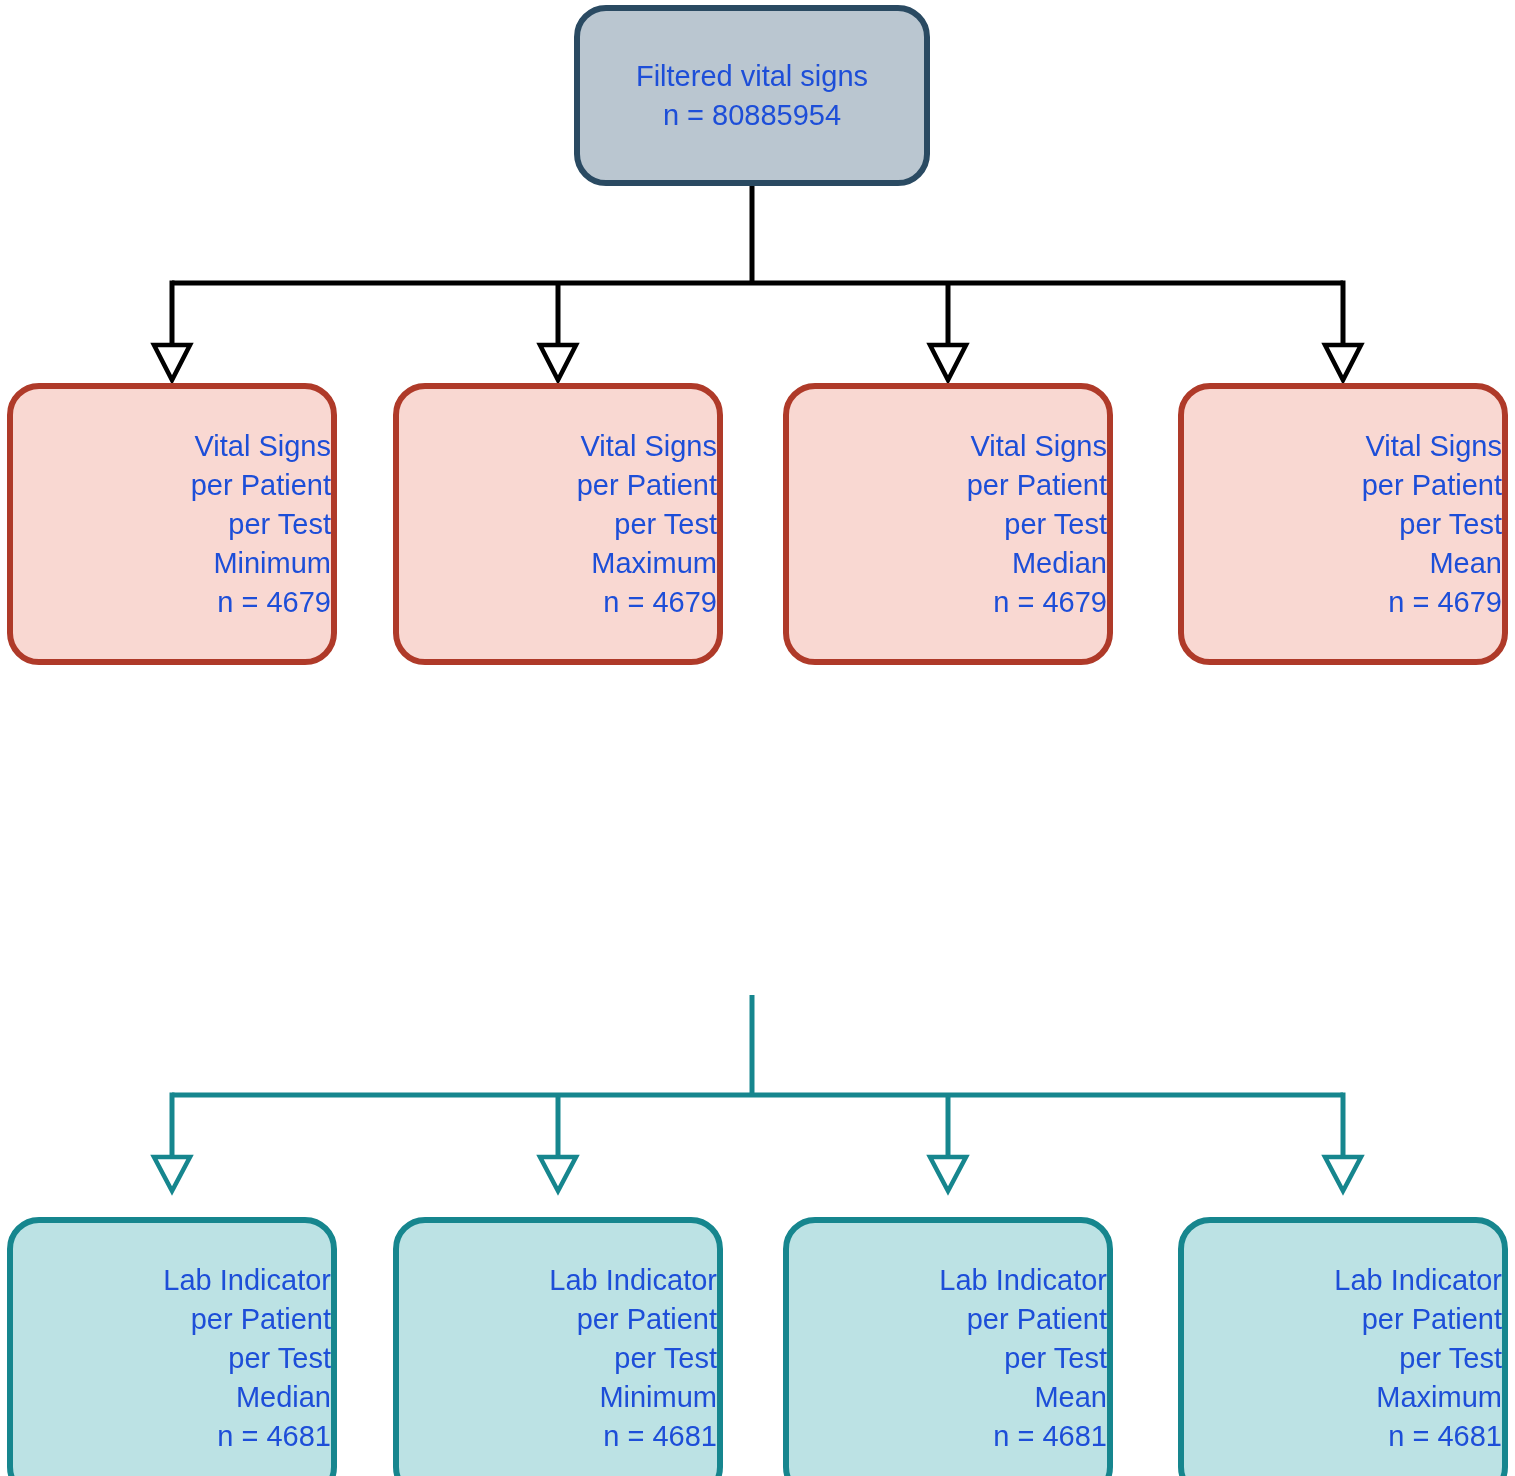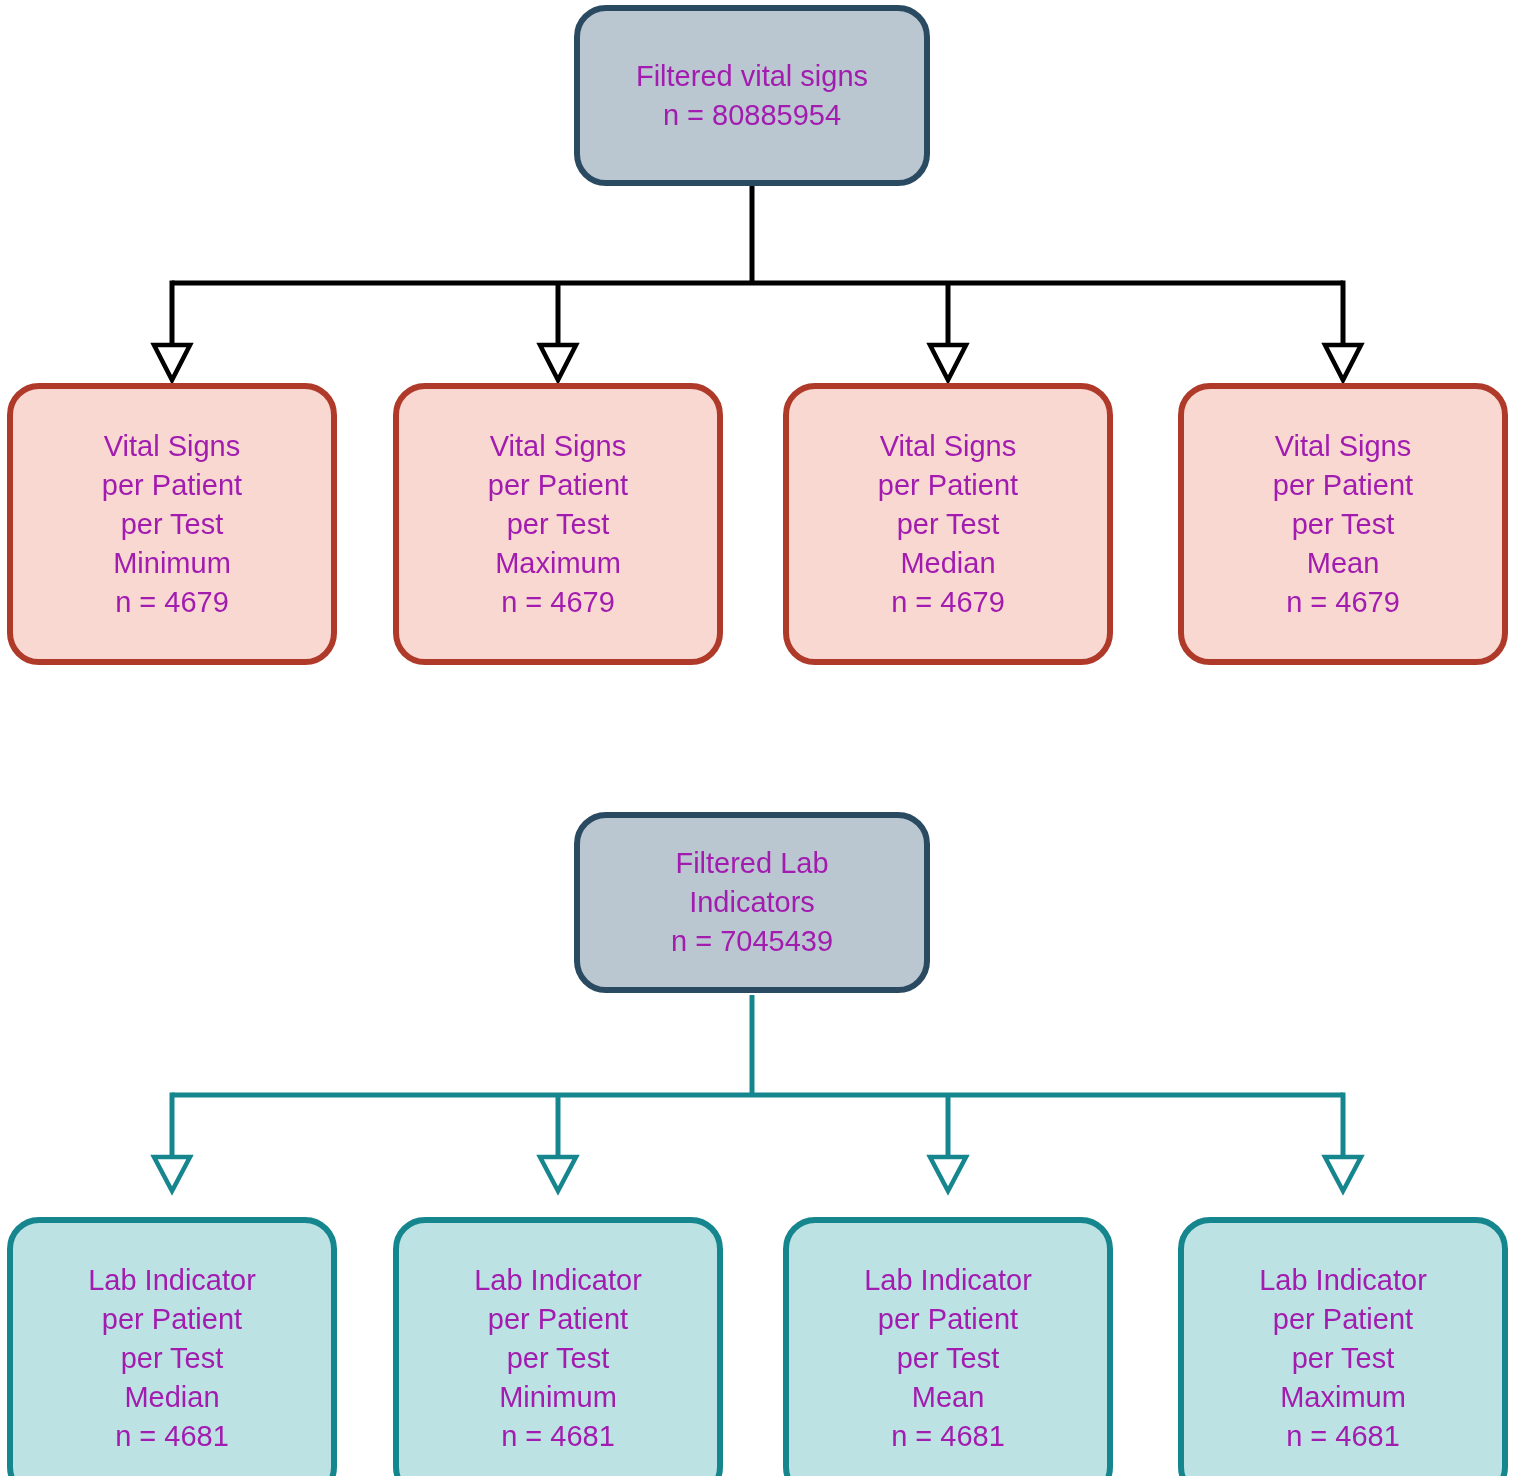--- a/index.html
+++ b/index.html
@@ -1,21 +1,21 @@
 <!DOCTYPE html>
 <html><head>
 <meta charset="utf-8">
 <style>
   html,body{margin:0;padding:0;background:#ffffff;}
   .canvas{
     position:relative;
     width:1515px;height:1476px;
     background:#ffffff;
     font-family:"Liberation Sans", sans-serif;
-    color:#a21caf;
+    color:#1d4ed8;
     overflow:hidden;
   }
   .connectors{
     position:absolute;left:0;top:0;width:1515px;height:1476px;
     pointer-events:none;
   }
   .node{
     position:absolute;
     box-sizing:border-box;
     display:flex;
@@ -27,21 +27,21 @@
     font-size:29px;
     line-height:39px;
   }
   .node span{display:block;white-space:nowrap;}
   .root{
     width:356px;height:181px;
     background:#bac6d0;
     border:6px solid #2a4a62;
   }
   .child{
-    width:330px;height:282px;
+    width:330px;height:282px;align-items:flex-end;
   }
   .red{
     background:#f9d8d2;
     border:6px solid #af3a29;
   }
   .teal{
     background:#bce2e4;
     border:6px solid #16868e;
     margin-top:24px;
   }
@@ -123,25 +123,20 @@
   </div>
 
   <div class="node child red row1 col4">
     <span>Vital Signs</span>
     <span>per Patient</span>
     <span>per Test</span>
     <span>Mean</span>
     <span>n = 4679</span>
   </div>
 
-  <div class="node root pos-lab-root">
-    <span>Filtered Lab</span>
-    <span>Indicators</span>
-    <span>n = 7045439</span>
-  </div>
 
   <div class="node child teal row2 col1">
     <span>Lab Indicator</span>
     <span>per Patient</span>
     <span>per Test</span>
     <span>Median</span>
     <span>n = 4681</span>
   </div>
 
   <div class="node child teal row2 col2">

